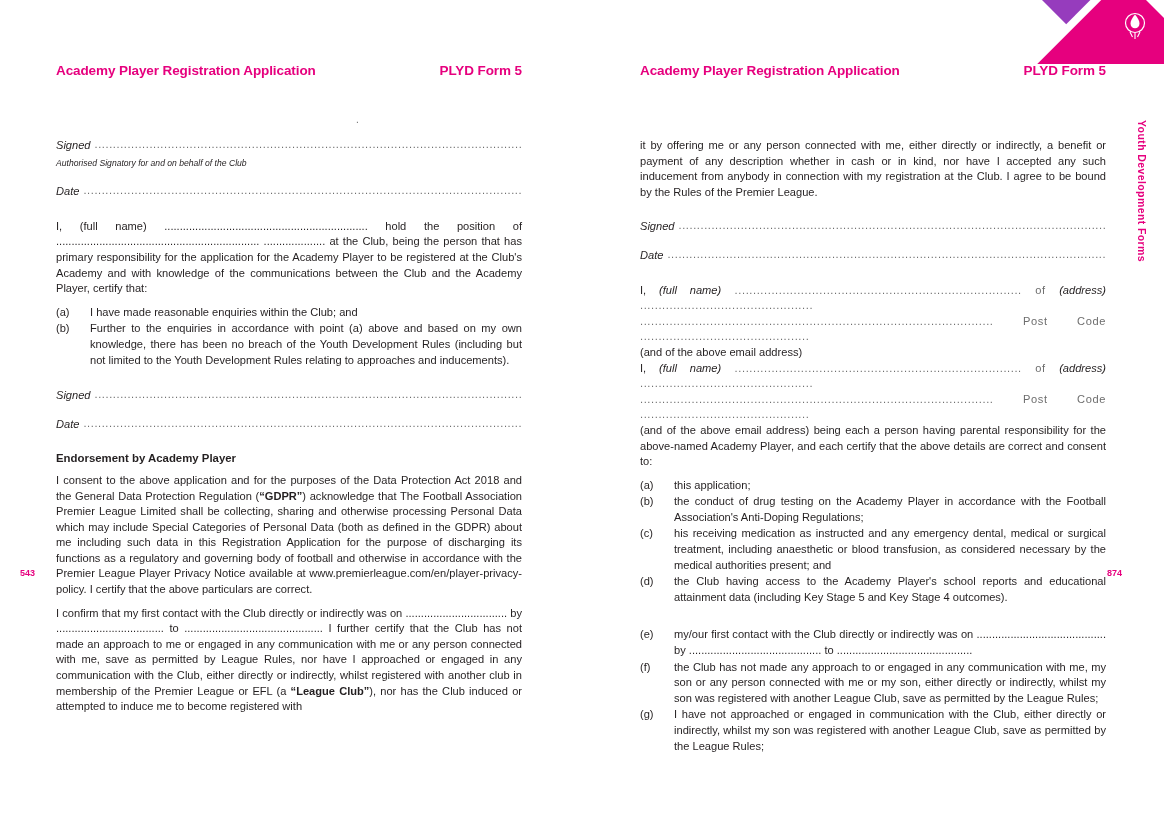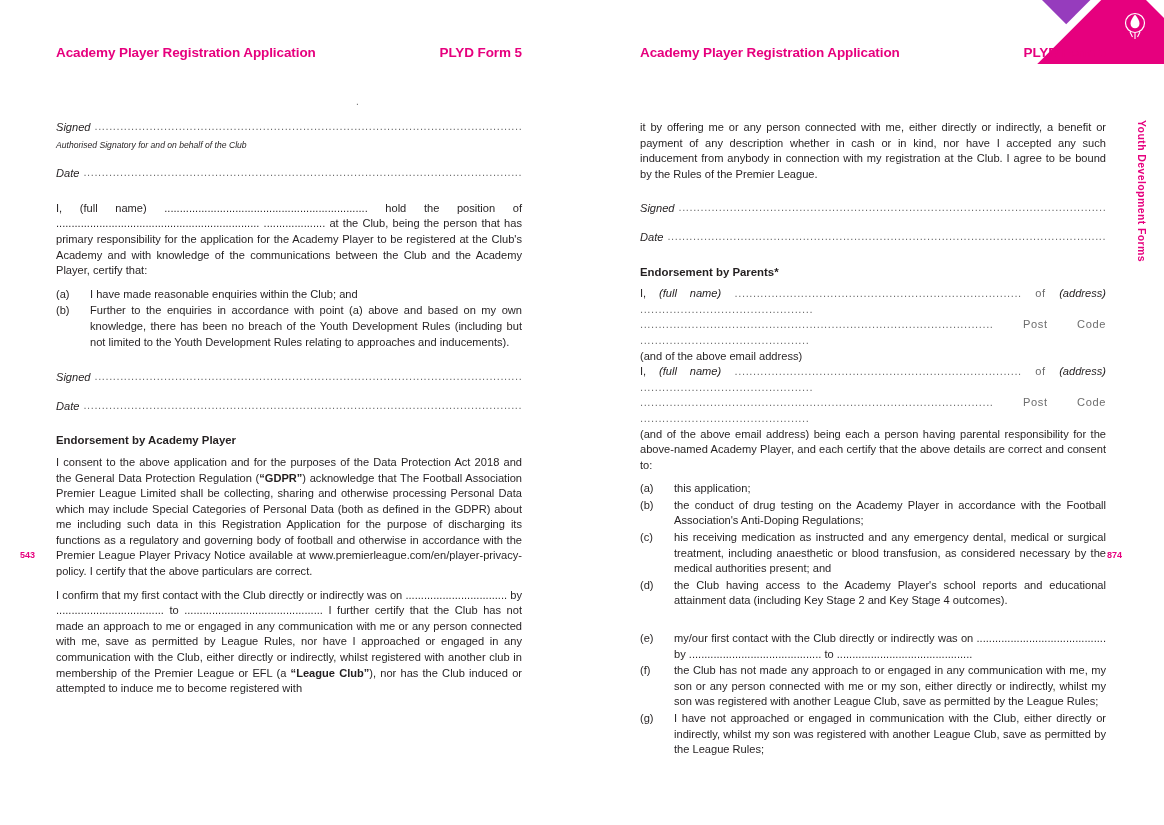--- a/index.html
+++ b/index.html
@@ -42,21 +42,21 @@
   }
   .crest {
     position: absolute;
     top: 9px; right: 14px;
     width: 30px; height: 34px;
   }
 
   
   .col {
     position: absolute;
-    top: 0;
+    top: 18px;
     width: 466px;
     height: 582px;
   }
   .col-left { left: 56px; }
   .col-right { left: 640px; }
 
   .col-head {
     position: absolute;
     top: 45px;
     left: 0;
@@ -297,21 +297,20 @@
 
       <div class="gap"></div>
 
       <div class="sigline">
         <span class="lbl">Date</span>
         <span class="dots">..............................................................................................................................</span>
       </div>
 
       <div class="gap-lg"></div>
 
-      <h3 class="sec">Endorsement by Parents*</h3>
 
       <p class="inline-run"><span>I, </span><i>(full name)</i><span class="dotrun"> .............................................................................. of </span><i>(address)</i><span class="dotrun"> ...............................................</span></p>
       <p class="dotrun">................................................................................................ Post Code ..............................................</p>
       <p>(and of the above email address)</p>
 
       <p class="inline-run"><span>I, </span><i>(full name)</i><span class="dotrun"> .............................................................................. of </span><i>(address)</i><span class="dotrun"> ...............................................</span></p>
       <p class="dotrun">................................................................................................ Post Code ..............................................</p>
       <p>(and of the above email address) being each a person having parental responsibility for the above-named Academy Player, and each certify that the above details are correct and consent to:</p>
 
       <div class="gap-sm"></div>
@@ -324,21 +323,21 @@
         <li>
           <span class="mk">(b)</span>
           <span class="txt">the conduct of drug testing on the Academy Player in accordance with the Football Association's Anti-Doping Regulations;</span>
         </li>
         <li>
           <span class="mk">(c)</span>
           <span class="txt">his receiving medication as instructed and any emergency dental, medical or surgical treatment, including anaesthetic or blood transfusion, as considered necessary by the medical authorities present; and</span>
         </li>
         <li>
           <span class="mk">(d)</span>
-          <span class="txt">the Club having access to the Academy Player's school reports and educational attainment data (including Key Stage 2 and Key Stage 4 outcomes).</span>
+          <span class="txt">the Club having access to the Academy Player's school reports and educational attainment data (including Key Stage 5 and Key Stage 4 outcomes).</span>
         </li>
       </ol>
 
       <div class="gap"></div>
 
 
       <div class="gap-sm"></div>
 
       <ol class="alpha">
         <li>

